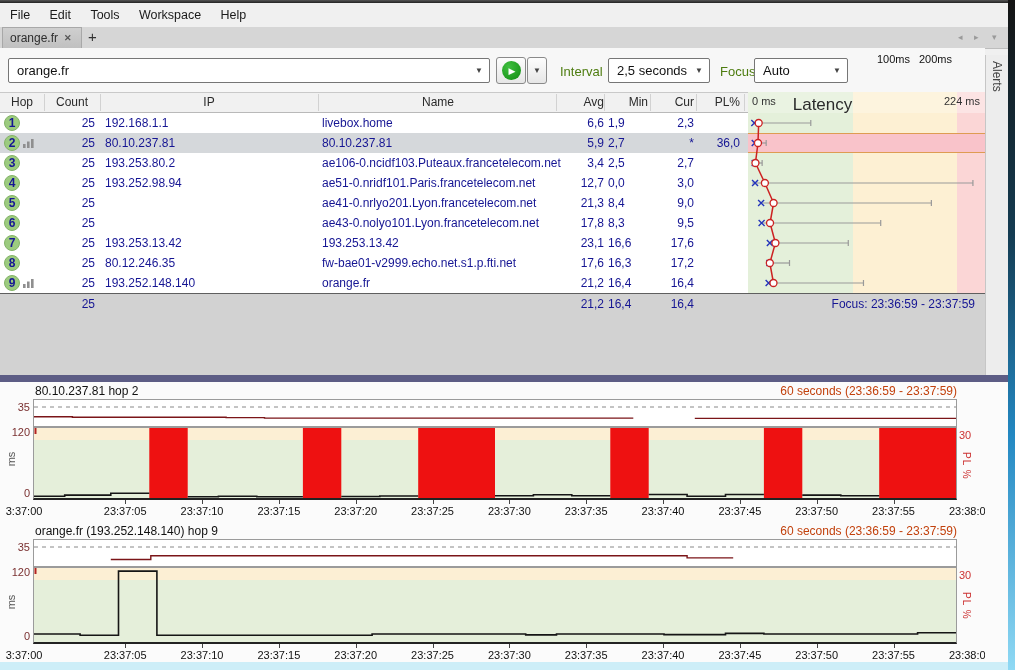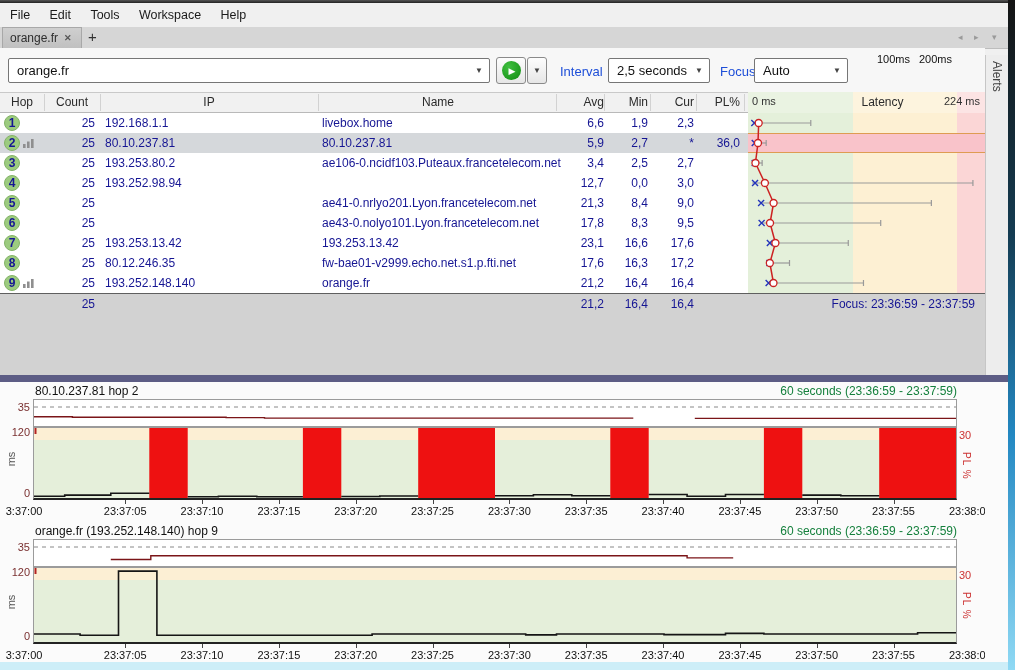--- a/index.html
+++ b/index.html
@@ -18,21 +18,21 @@
   .newtab{position:absolute;left:88px;top:1px;font-size:15px;color:#333;}
   .tabarrow{position:absolute;top:5px;font-size:9px;color:#9a9a9a;}
   #toolbar{left:0;top:48px;width:985px;height:44px;background:#f7f7f7;border-bottom:1px solid #dcdcdc;}
   .combo{position:absolute;background:#fff;border:1px solid #767676;border-radius:2px;box-sizing:border-box;
          font-size:13px;color:#111;display:flex;align-items:center;padding:0 8px;}
   .combo .caret{position:absolute;right:6px;font-size:8px;color:#444;}
   .btn{position:absolute;background:linear-gradient(#fdfdfd,#e6e6e6);border:1px solid #8a8a8a;border-radius:3px;
        box-sizing:border-box;display:flex;align-items:center;justify-content:center;}
   .playcirc{width:19px;height:19px;border-radius:50%;background:radial-gradient(circle at 35% 30%,#3fbf3f,#128a12);
        color:#fff;font-size:9px;display:flex;align-items:center;justify-content:center;padding-left:2px;box-sizing:border-box;}
-  .lbl{position:absolute;font-size:13px;color:#1d4ed8;}
+  .lbl{position:absolute;font-size:13px;color:#4d7c0f;}
   .leg-lbl{position:absolute;font-size:11px;color:#111;}
   #legendbar{left:856px;top:68px;width:120px;height:9px;display:flex;}
   #legendbar div{width:40px;height:9px;}
   #alerts{left:985px;top:55px;width:23px;height:607px;background:#ededed;border-left:1px solid #c6c6c6;box-sizing:border-box;}
   #alerts span{writing-mode:vertical-rl;font-size:12px;color:#444;margin:6px 0 0 4px;display:inline-block;}
   #rightedge{left:1008px;top:0;width:7px;height:670px;
        background:linear-gradient(#141414 0%,#143c52 35%,#2388c2 65%,#8fd9f4 100%);}
   #bottomstrip{left:0;top:662px;width:1008px;height:8px;background:#cdeef8;}
   
   #thead{left:0;top:92px;width:985px;height:21px;background:#f1f1f1;border-top:1px solid #c9c9c9;
@@ -44,36 +44,36 @@
   .trow{position:absolute;left:0;width:748px;height:20px;}
   .trow.sel{background:#d5d8db;}
   .trow div{position:absolute;top:3px;font-size:12px;color:#151593;white-space:nowrap;}
   .hop-badge{width:16px;height:16px;left:4px;top:2px!important;border-radius:50%;background:#9ccb7f;
        border:1px solid #84b468;box-sizing:border-box;font-size:10px;font-weight:bold;color:#143c8c;
        text-align:center;line-height:14px;}
   .c-count{left:40px;width:55px;text-align:right;}
   .c-ip{left:105px;width:212px;}
   .c-name{left:322px;width:236px;}
   .c-avg{left:556px;width:48px;text-align:right;}
-  .c-min{left:608px;width:40px;text-align:right;}
+  .c-min{left:608px;width:40px;text-align:left;}
   .c-cur{left:652px;width:42px;text-align:right;}
   .c-pl{left:698px;width:42px;text-align:right;}
   #latbands-head,#latbands{left:748px;width:237px;display:flex;}
   #latbands-head{top:92px;height:21px;} #latbands{top:113px;height:180px;}
   #lossband{left:748px;top:133px;width:237px;height:20px;background:#f9c3ca;
        border-top:1px solid #de9c52;border-bottom:1px solid #de9c52;box-sizing:border-box;}
   #latsvg{left:748px;top:113px;}
   .lathead-lbl{position:absolute;top:95px;font-size:11px;color:#333;}
   #summary{left:0;top:293px;width:985px;height:82px;background:#d2d2d2;border-top:1px solid #5f5f5f;box-sizing:border-box;}
   #summary div{position:absolute;top:3px;font-size:12px;color:#151593;white-space:nowrap;}
   
   #divider{left:0;top:375px;width:1008px;height:7px;background:#5d5d85;}
   #grapharea{left:0;top:382px;width:1008px;height:280px;background:#fbfbfb;}
   .g-title{position:absolute;left:35px;font-size:12px;color:#111;}
-  .g-range{position:absolute;left:600px;width:357px;text-align:right;font-size:12px;color:#15803d;}
+  .g-range{position:absolute;left:600px;width:357px;text-align:right;font-size:12px;color:#c2410c;}
   .gbox{position:absolute;left:33px;width:924px;background:#fff;border:1px solid #9b9b9b;box-sizing:border-box;}
   .gmain{border-bottom:2px solid #222;}
   .axlbl{position:absolute;width:30px;text-align:right;font-size:11px;color:#7a3030;}
   .mslbl{position:absolute;left:4px;font-size:11px;color:#555;transform:rotate(-90deg);}
   .thr{position:absolute;left:37px;font-size:11px;color:#b2c9a0;}
   .jitlbl{position:absolute;left:495px;transform:translateX(-50%);font-size:10px;color:#333;
        background:#fff;padding:0 3px;}
   .pl30{position:absolute;left:959px;font-size:11px;color:#cc3333;}
   .plax{position:absolute;left:961px;writing-mode:vertical-rl;font-size:10px;color:#cc3333;letter-spacing:1px;}
   .xclip{position:absolute;left:6px;width:979px;height:14px;overflow:hidden;}
@@ -152,21 +152,21 @@
   </div>
   <span class="hcell tc" style="left:0;width:44px">Hop</span>
   <span class="hcell tc" style="left:44px;width:56px">Count</span>
   <span class="hcell tc" style="left:100px;width:218px">IP</span>
   <span class="hcell tc" style="left:318px;width:240px">Name</span>
   <span class="hcell tr" style="left:556px;width:48px">Avg</span>
   <span class="hcell tr" style="left:608px;width:40px">Min</span>
   <span class="hcell tr" style="left:652px;width:42px">Cur</span>
   <span class="hcell tr" style="left:698px;width:42px">PL%</span>
   <span class="lathead-lbl" style="left:752px">0 ms</span>
-  <span class="hcell" style="left:764px;width:237px;text-align:center;font-size:12px">Latency</span>
+  <span class="hcell" style="left:704px;width:237px;text-align:center;font-size:17px">Latency</span>
   <span class="lathead-lbl" style="left:880px;width:100px;text-align:right">224 ms</span>
 
   <div class="abs" id="latbands">
     <div style="width:105px;background:#e4f0da"></div>
       <div style="width:104px;background:#fdf0d3"></div>
       <div style="width:28px;background:#fbd6d6"></div>
   </div>
   <div class="abs" id="lossband"></div>
   <div class="abs" id="tbody">
       <div class="trow" style="top: 0px;">
@@ -201,20 +201,21 @@
         <div class="c-name">ae106-0.ncidf103.Puteaux.francetelecom.net</div>
         <div class="c-avg">3,4</div>
         <div class="c-min">2,5</div>
         <div class="c-cur">2,7</div>
         <div class="c-pl"></div>
       </div>
       <div class="trow" style="top: 60px;">
         <div class="hop-badge">4</div>
         <div class="c-count">25</div>
         <div class="c-ip">193.252.98.94</div>
+        <div class="c-name">ae51-0.nridf101.Paris.francetelecom.net</div>
         <div class="c-avg">12,7</div>
         <div class="c-min">0,0</div>
         <div class="c-cur">3,0</div>
         <div class="c-pl"></div>
       </div>
       <div class="trow" style="top: 80px;">
         <div class="hop-badge">5</div>
         <div class="c-count">25</div>
         <div class="c-name">ae41-0.nrlyo201.Lyon.francetelecom.net</div>
         <div class="c-avg">21,3</div>

